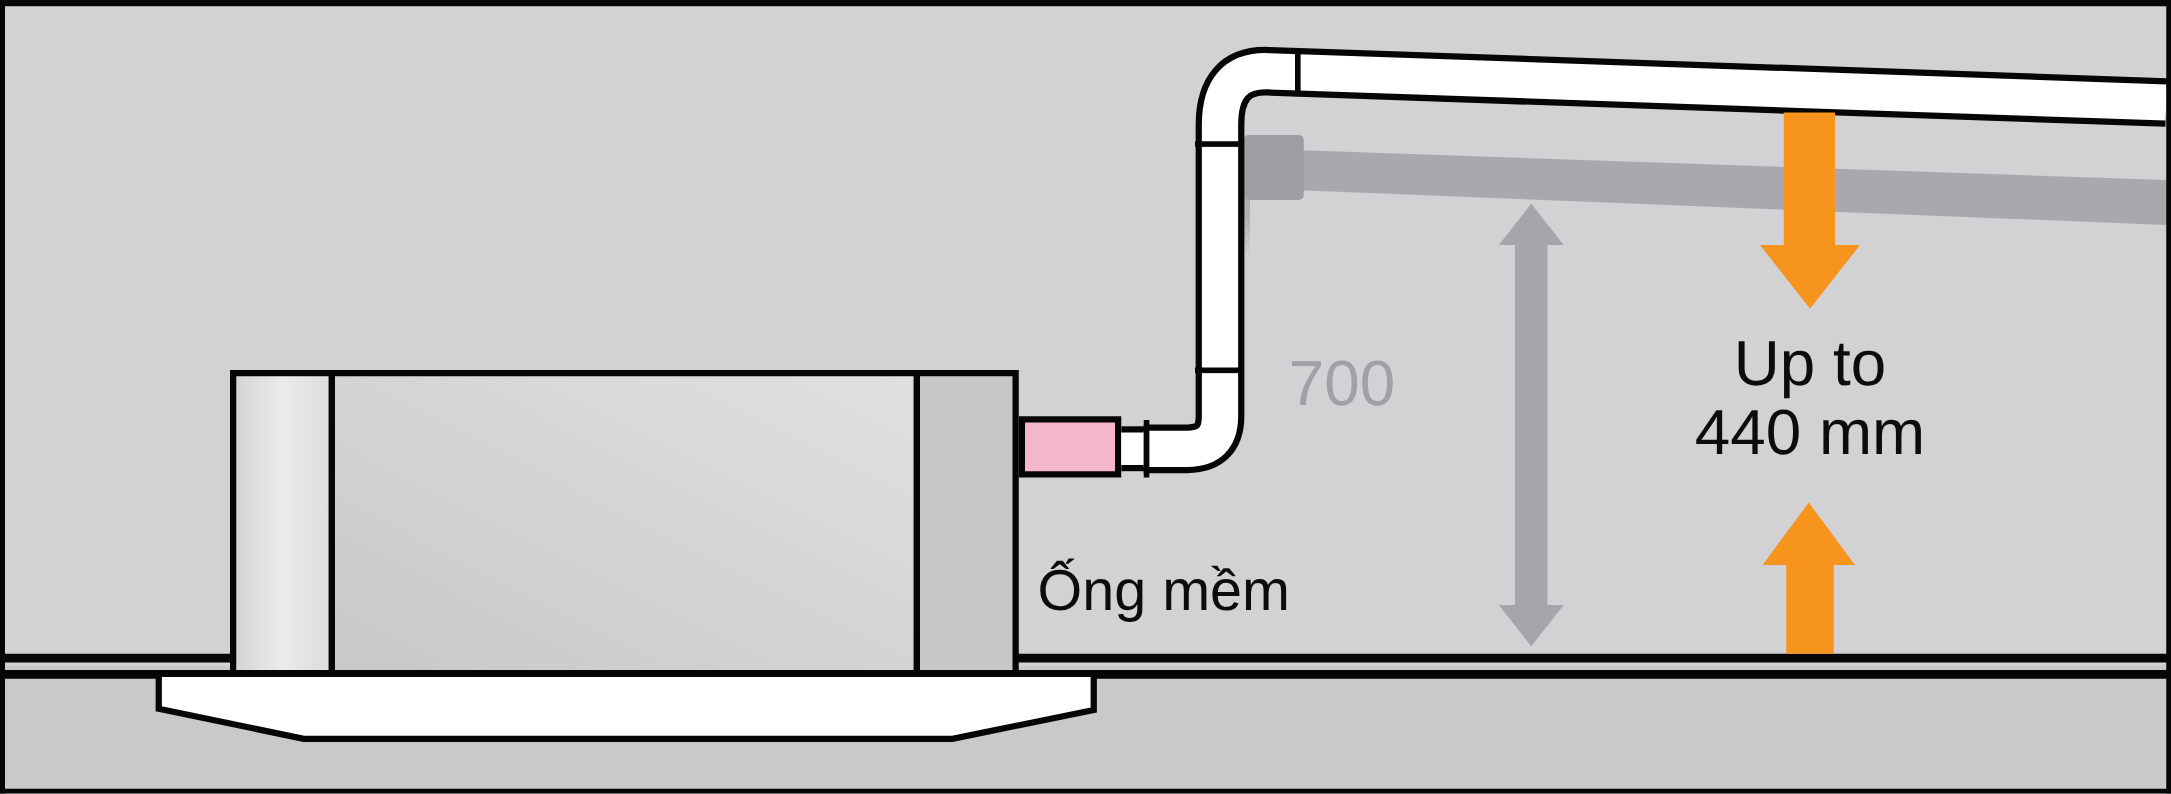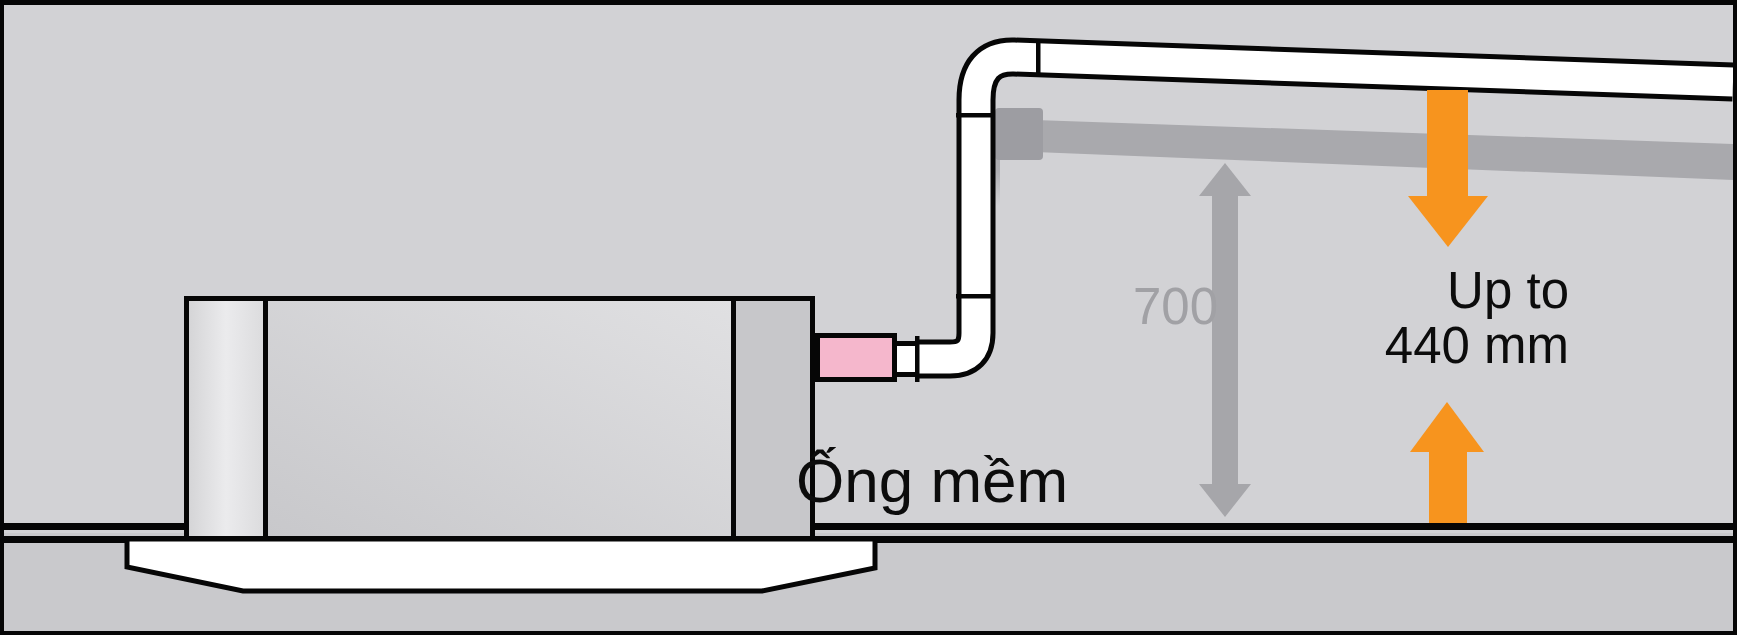--- a/index.html
+++ b/index.html
@@ -31,33 +31,33 @@
   .pinkfill{fill:var(--pink);}
   .graypipe{fill:var(--gray-pipe);}
   .graycoupling{fill:var(--gray-coupling);}
   .grayarrow{fill:var(--gray-arrow);}
   .pipe-outer{fill:none;stroke:var(--outline);stroke-width:39;}
   .pipe-inner{fill:none;stroke:#ffffff;stroke-width:29;}
   .panel{fill:#ffffff;stroke:var(--outline);stroke-width:5;}
 
   .label{position:absolute;white-space:nowrap;}
   .label-hose{
-    left:796px;top:445px;
-    font-size:62px;color:var(--label-black);
+    left:830px;top:445px;
+    font-size:46px;color:var(--label-black);
     letter-spacing:0px;
   }
   .label-700{
-    left:1058px;top:282px;width:160px;
-    text-align:right;
+    left:1031px;top:282px;width:160px;
+    text-align:left;
     font-size:51px;line-height:50px;
     color:var(--gray-text);
   }
   .label-850{
     left:1327px;top:263px;width:242px;
-    text-align:right;
+    text-align:center;
     font-size:51px;line-height:55px;
     color:var(--label-black);
   }
 </style>
 </head>
 <body>
 
 <div id="screen">
 
   <svg id="diagram-svg" viewBox="0 0 1737 635" xmlns="http://www.w3.org/2000/svg">

